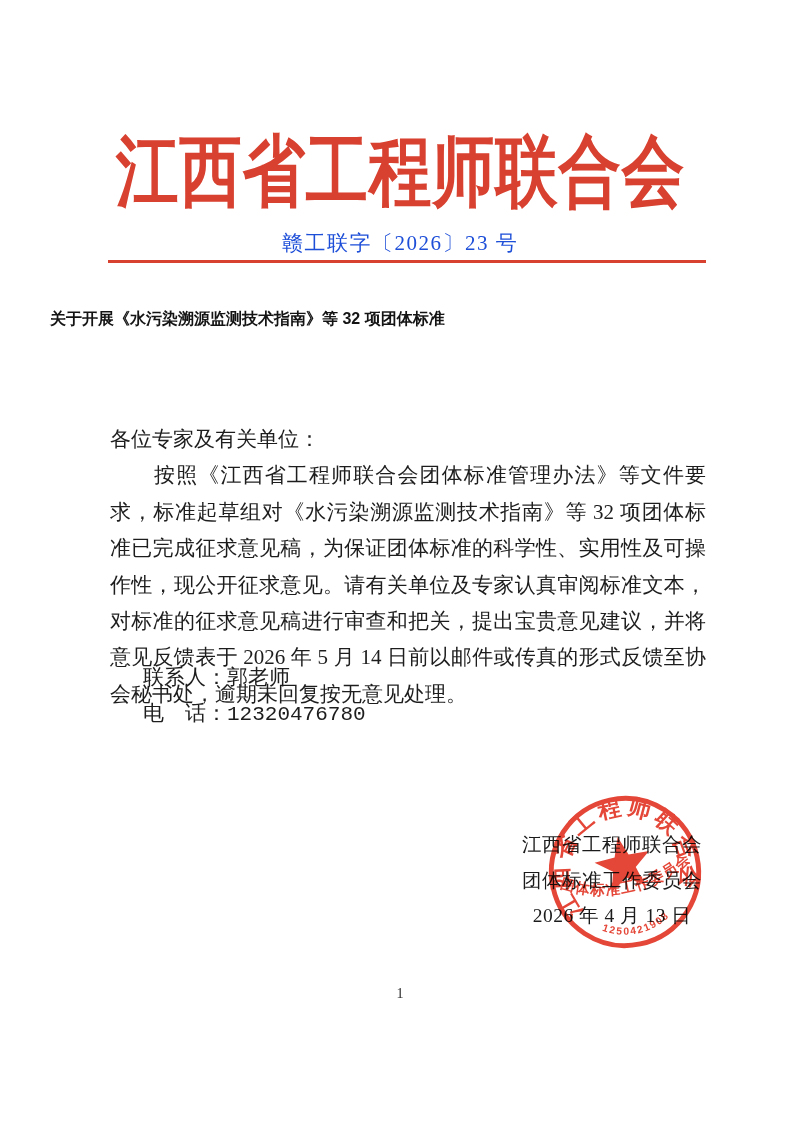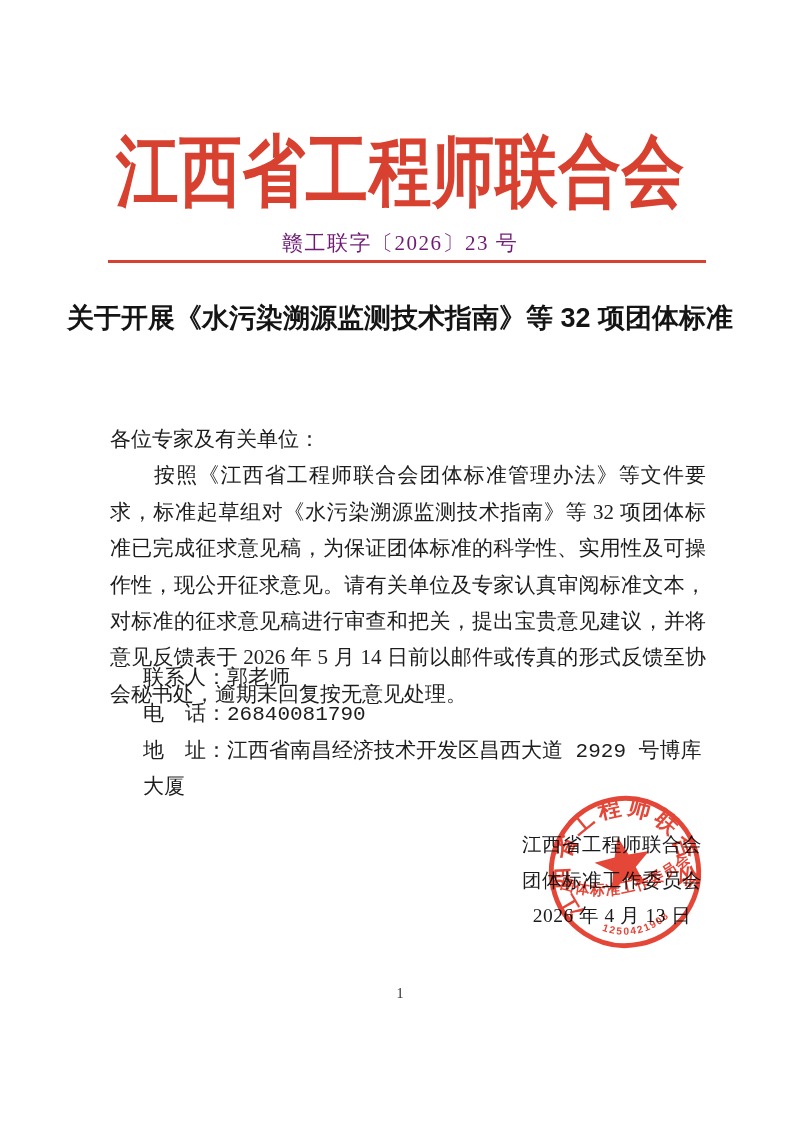--- a/index.html
+++ b/index.html
@@ -12,30 +12,30 @@
   }
   .org-name { position:absolute; top:122px; left:0; width:100%; text-align:center; }
   .org-inner {
     display:inline-block; font-weight:bold; font-size:78px; line-height:1.25;
     color:var(--accent_red,#d8402f); transform:scaleX(0.80); transform-origin:center;
     letter-spacing:1px; white-space:nowrap;
     font-family:"DejaVu Serif","Liberation Serif",serif;
   }
   .doc-number {
     position:absolute; top:229px; left:0; width:100%; text-align:center;
-    font-size:21px; letter-spacing:1.5px; color:#701a75;
+    font-size:21px; letter-spacing:1.5px; color:#1d4ed8;
   }
   .red-line {
     position:absolute; top:260px; left:108px; width:598px; height:3px;
     background:var(--accent_red,#d8402f);
   }
   .title {
-    position:absolute; top:296px; left:50px; width:700px; text-align:center;
+    position:absolute; top:296px; left:50px; width:700px; 
     font-family:"Liberation Sans","DejaVu Sans",sans-serif; font-weight:bold;
-    font-size:27px; line-height:45px; color:#141414;
+    font-size:16px; line-height:45px; color:#141414;
   }
   .body-block {
     position:absolute; top:421px; left:110px; width:596px;
     font-size:21px; line-height:36.4px; text-align:justify;
   }
   .paragraph { text-indent:44px; }
   .contacts {
     position:absolute; top:661px; left:143px; width:563px;
     font-size:21px; line-height:36.4px;font-family:Liberation Mono, monospace;
   }
@@ -70,22 +70,21 @@
 
   <h1 class="title"><span>关于开展《水污染溯源监测技术指南》等 32 项团体标准</span><br></h1>
 
   <div class="body-block">
     <div class="salutation">各位专家及有关单位：</div>
     <div class="paragraph">按照《江西省工程师联合会团体标准管理办法》等文件要求，标准起草组对《水污染溯源监测技术指南》等 32 项团体标准已完成征求意见稿，为保证团体标准的科学性、实用性及可操作性，现公开征求意见。请有关单位及专家认真审阅标准文本，对标准的征求意见稿进行审查和把关，提出宝贵意见建议，并将意见反馈表于 2026 年 5 月 14 日前以邮件或传真的形式反馈至协会秘书处，逾期未回复按无意见处理。</div>
   </div>
 
   <div class="contacts">
     <div class="contact-line"><span>联系人：</span><span>郭老师</span></div>
-    <div class="contact-line"><span>电　话：</span><span>26840081790</span></div>
-    <div class="contact-line"><span>地　址：</span><span>江西省南昌经济技术开发区昌西大道 2929 号博库大厦</span></div>
+    <div class="contact-line"><span>电　话：</span><span>12320476780</span></div>
   </div>
 
   <div class="signature">
     <div>江西省工程师联合会</div>
     <div>团体标准工作委员会</div>
     <div>2026 年 4 月 13 日</div>
   </div>
 
   <svg class="stamp" viewBox="0 0 170 170">
     <defs>

